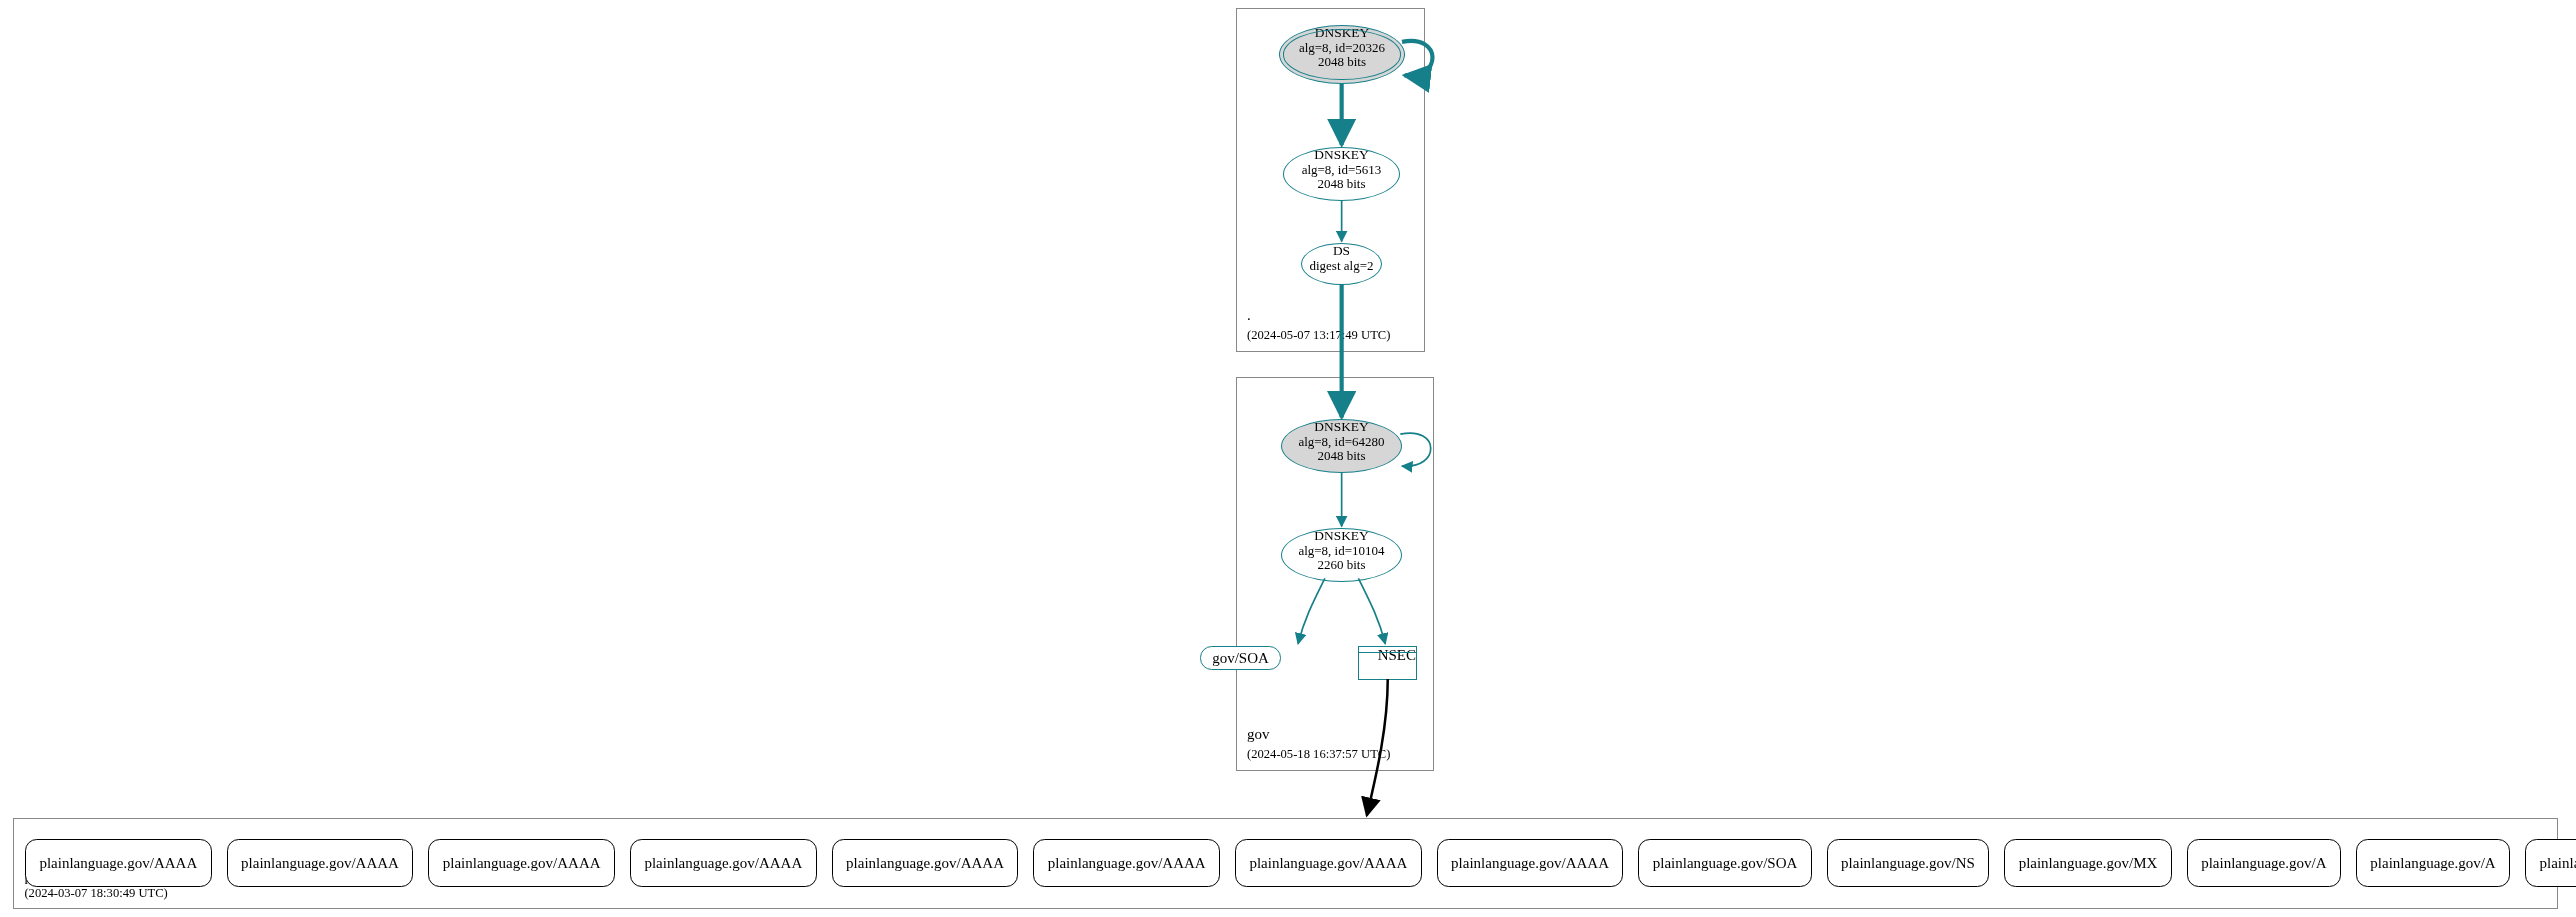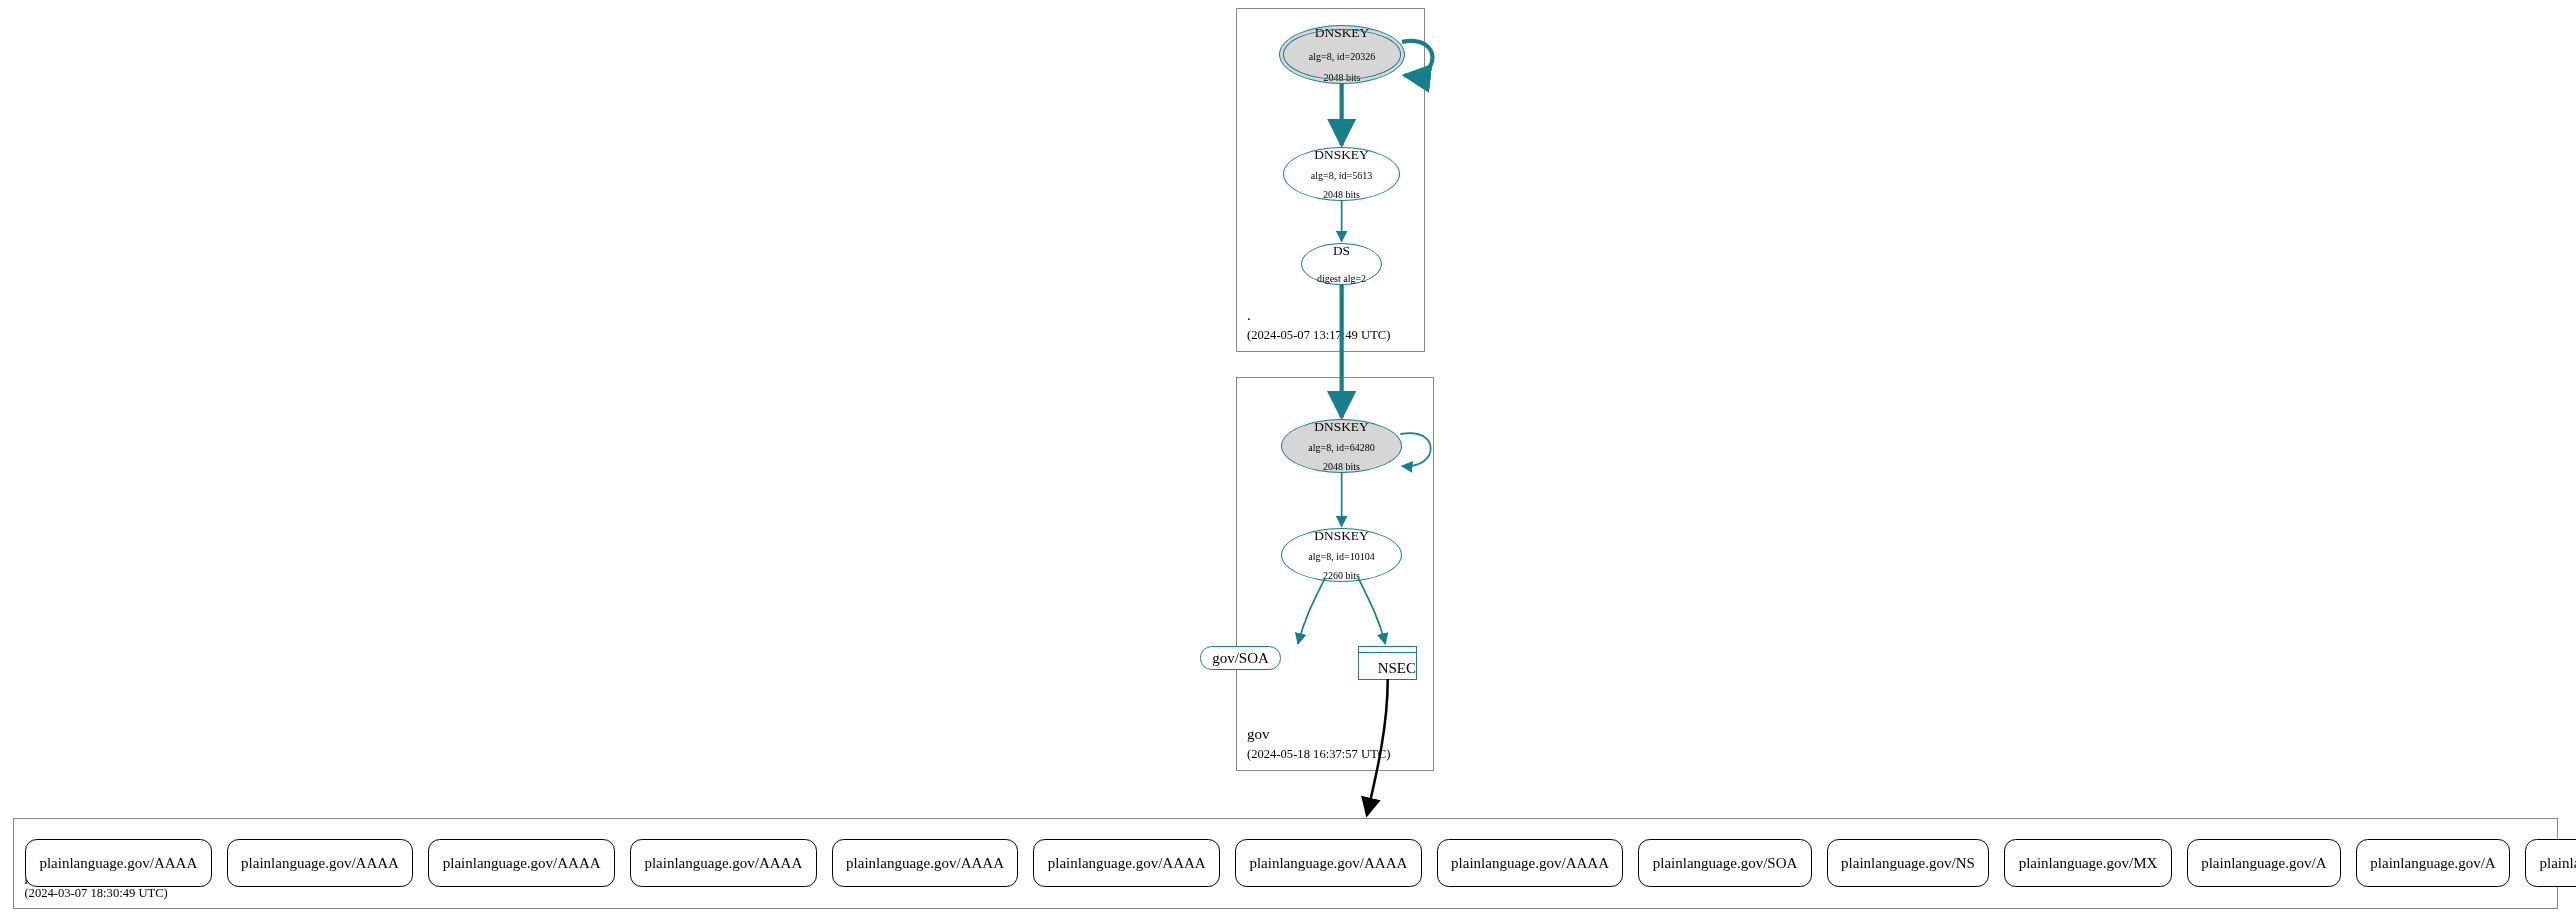--- a/index.html
+++ b/index.html
@@ -27,21 +27,21 @@
     position: absolute;
     left: 10px;
     font-size: 12.6px;
     color: #000;
   }
   .node {
     position: absolute;
     display: flex;
     flex-direction: column;
     align-items: center;
-    justify-content: space-between;
+    justify-content: flex-start;
     text-align: center;
     line-height: 1.1;
   }
   .ellipse {
     border: 1.7px solid #157f8a;
     border-radius: 50%;
     background: #fff;
   }
   .ellipse.filled {
     background: #d6d6d6;
@@ -69,33 +69,33 @@
     align-items: center;
     justify-content: center;
     white-space: nowrap;
   }
   .nsec-box {
     border: 1.7px solid #157f8a;
     background: #fff;
     font-size: 15px;
     display: flex;
     align-items: flex-end;
-    justify-content: flex-end;
+    justify-content: flex-start;
     padding-bottom: 2.5px;
   }
   .nsec-box::before {
     content: "";
     position: absolute;
     top: 5px;
     left: 0;
     right: 0;
     border-top: 1.7px solid #157f8a;
   }
   .ntitle { font-size: 13.4px; font-weight: normal; }
-  .nsub { font-size: 10px; }
+  .nsub { font-size: 13px; }
   svg.edges {
     position: absolute;
     top: 0; left: 0;
     width: 2576px;
     height: 917px;
     pointer-events: none;
   }
   .teal-stroke { stroke: #157f8a; stroke-width: 2; fill: none; }
   .teal-fill { fill: #157f8a; }
   .black-stroke { stroke: #000; stroke-width: 2; fill: none; }

